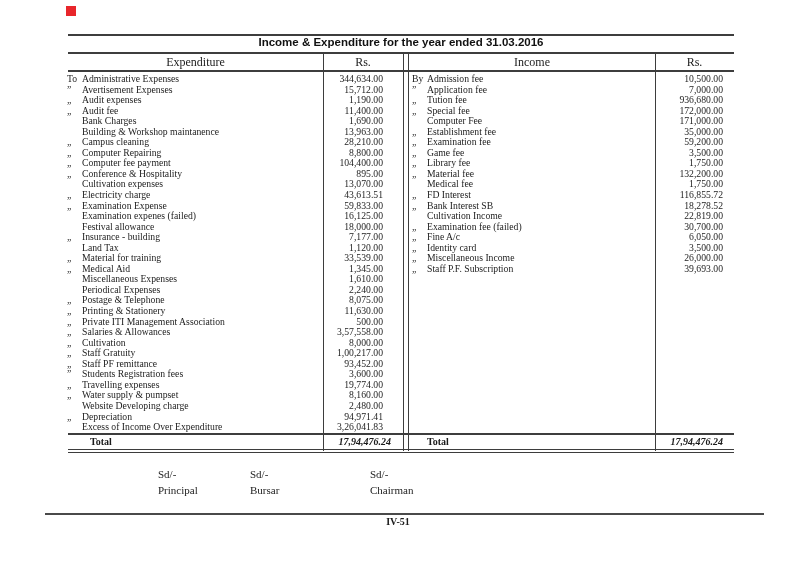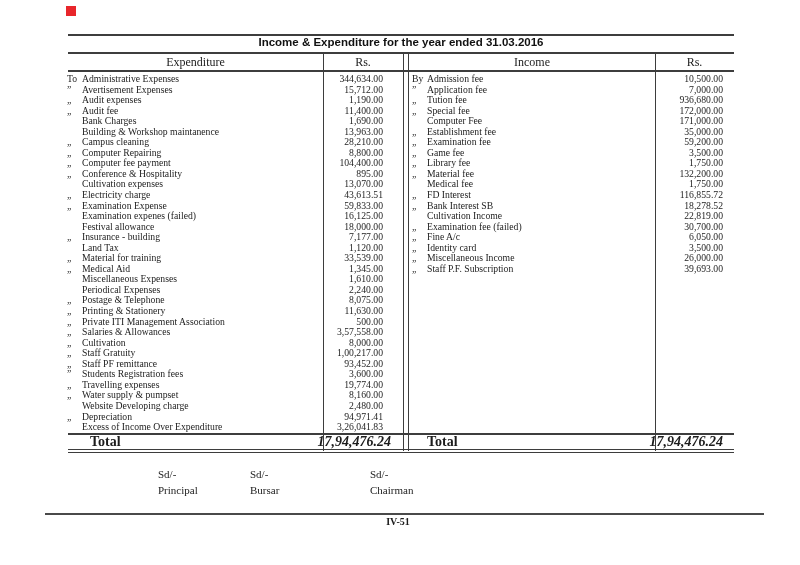--- a/index.html
+++ b/index.html
@@ -33,21 +33,21 @@
   .rows-left  { left:60px;  width:335px; }
   .rows-right { left:409px; width:325px; }
   .row { position:relative; height:10.56px; line-height:10.56px; font-size:9.7px; white-space:nowrap; }
   .row .prefix { position:absolute; left:7px; }
   .rows-right .row .prefix { left:3px; }
   .row .label { position:absolute; left:22px; }
   .rows-right .row .label { left:18px; }
   .row .amount { position:absolute; right:12px; }
   .rows-right .row .amount { right:11px; }
 
-  .total-row { position:absolute; top:435px; height:13px; line-height:13px; font-size:14px; font-weight:bold; }
+  .total-row { position:absolute; top:435px; height:13px; line-height:13px; font-size:10px; font-weight:bold; }
   .total-left  { left:68px;  width:335px; }
   .total-right { left:409px; width:325px; }
   .total-row .tlabel { position:absolute; left:22px; }
   .total-right .tlabel { left:18px; }
   .total-row .tamount { position:absolute; right:12px;font-style:italic; }
   .total-right .tamount { right:11px; }
 
   .sig { position:absolute; font-size:11px; }
   .sig .sd { display:block; }
   .sig .role { display:block; margin-top:4px; }

